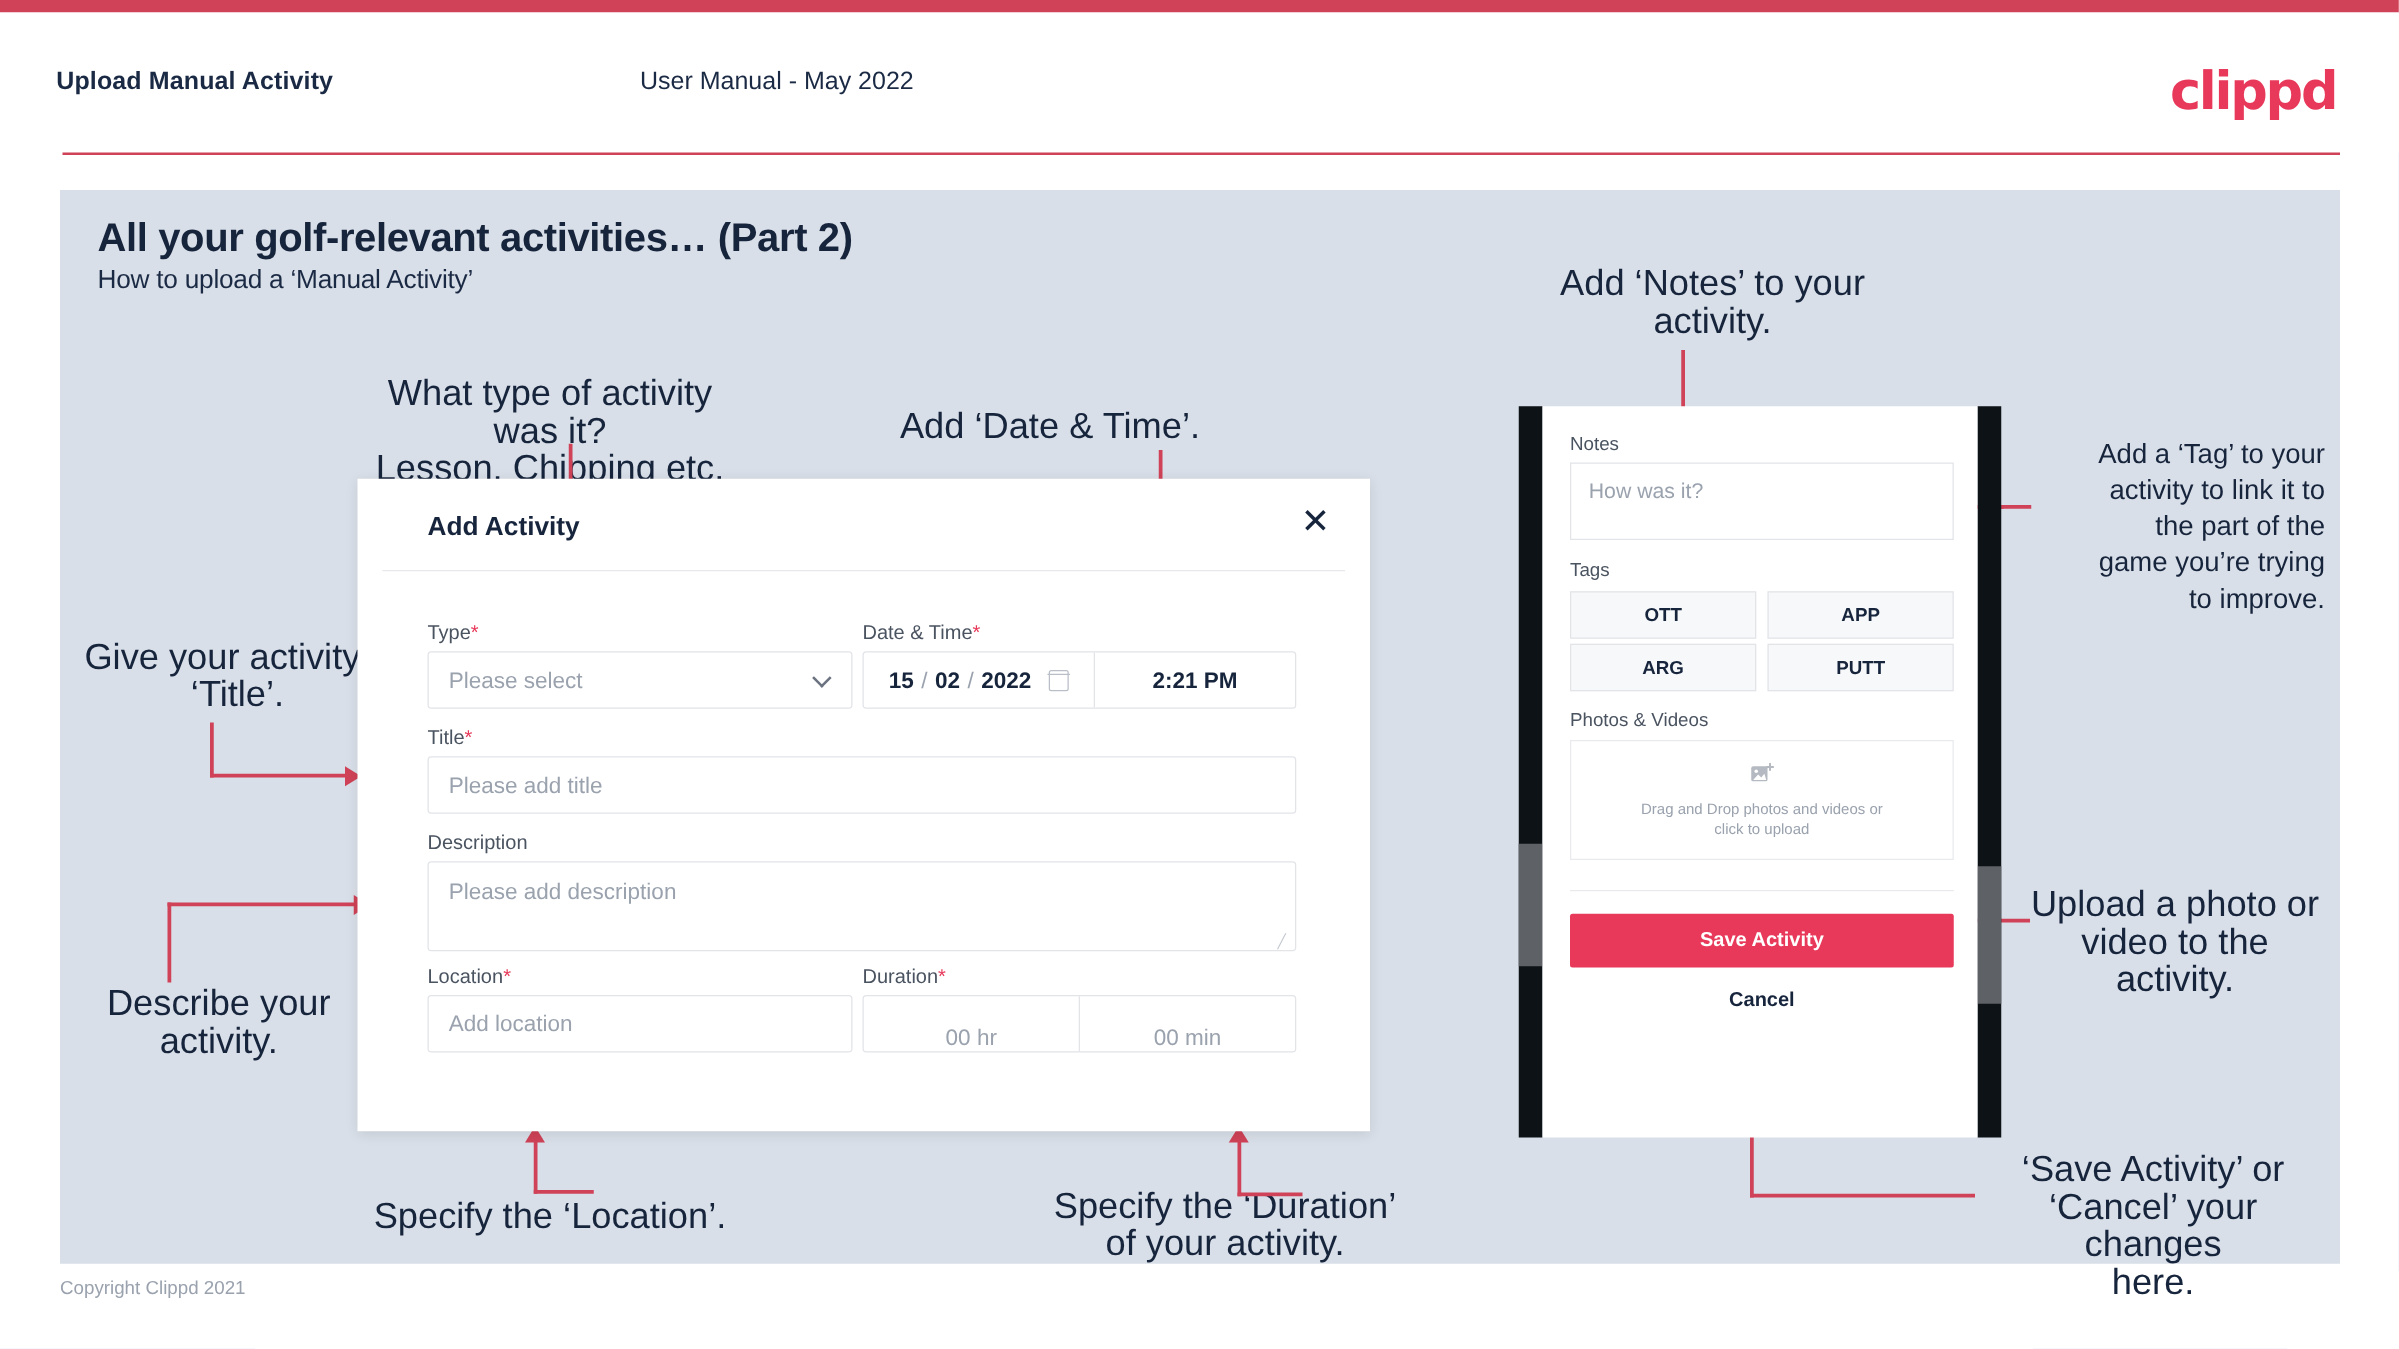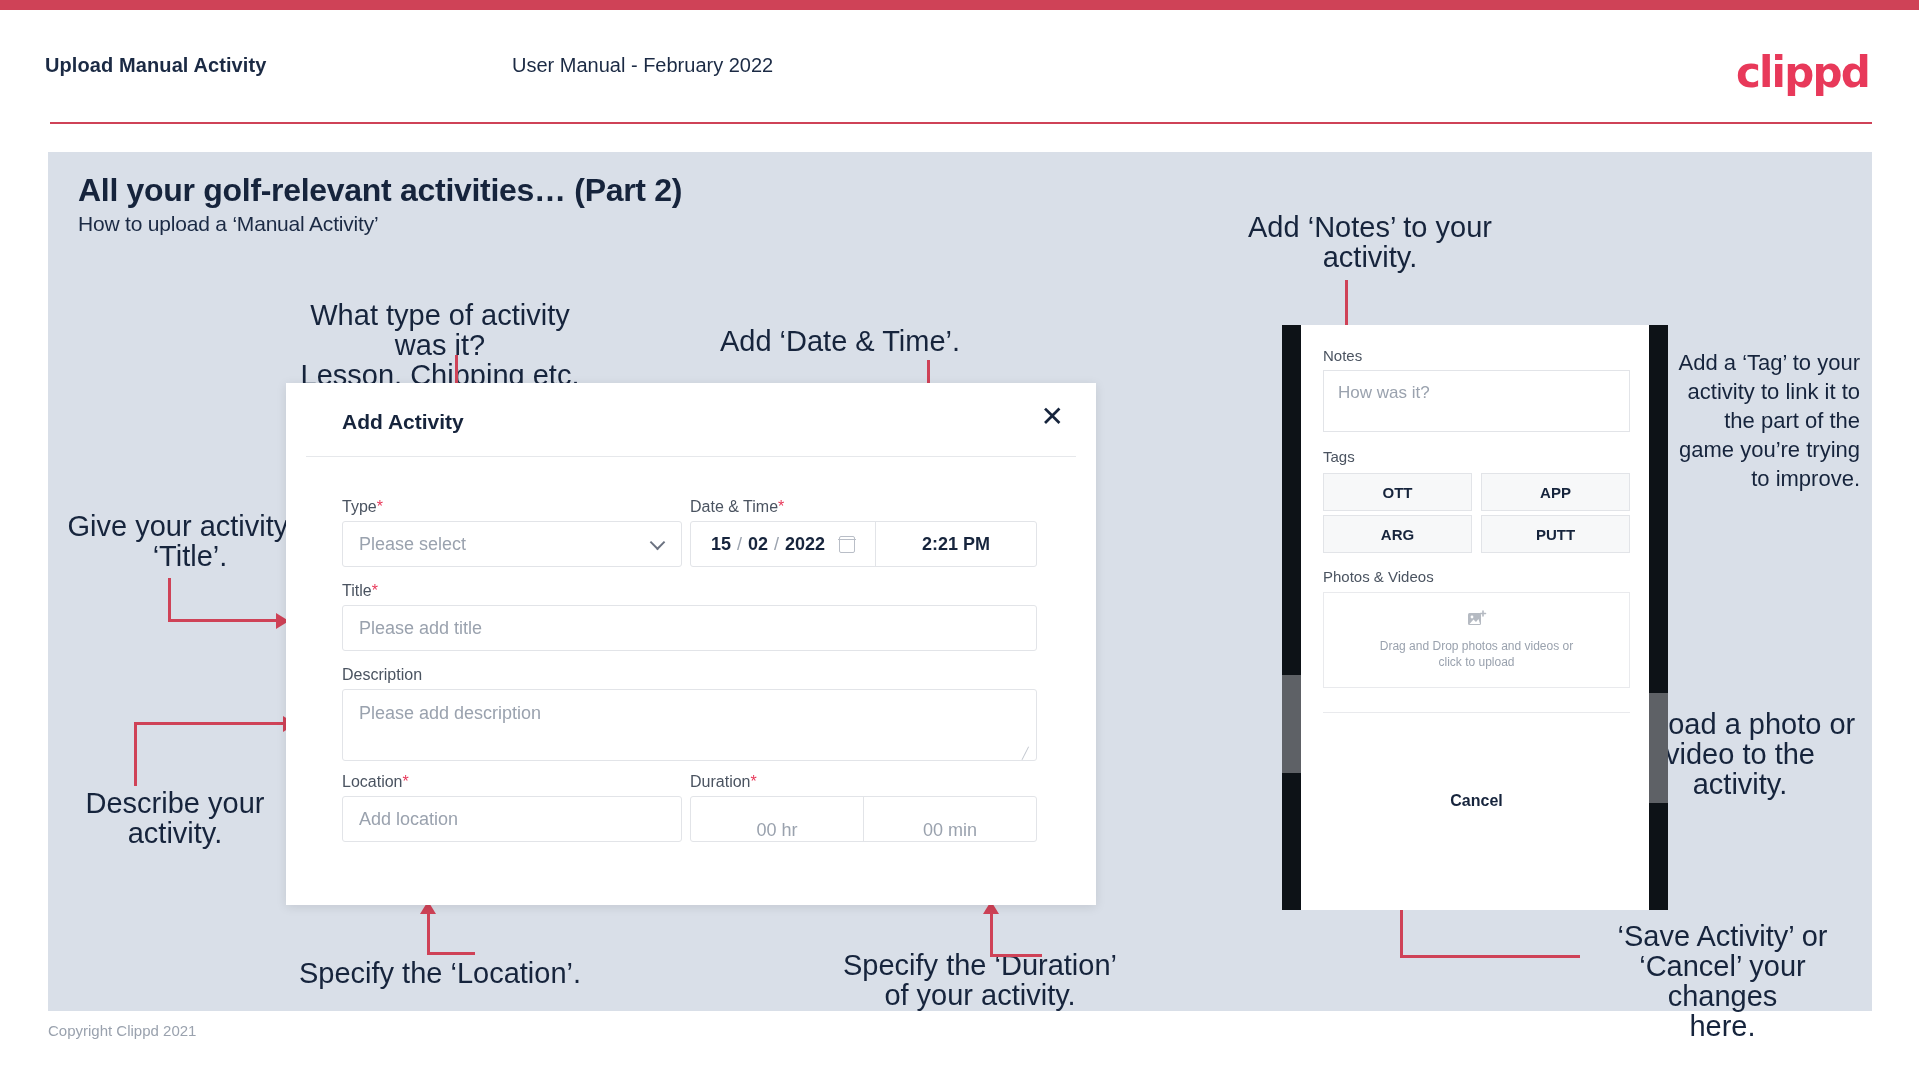--- a/index.html
+++ b/index.html
@@ -169,21 +169,21 @@
     border: 1px solid #e2e4e8; border-radius: 3px; background:#fff;
   }
   .dur-cell {
     flex: 1; display:flex; align-items:flex-end; justify-content:center;
     font-size: 18px; color: #9aa2ae;
   }
   .dur-cell + .dur-cell { border-left: 1px solid #e2e4e8; }
 
   
   .phone-outer {
-    position: absolute; left: 1282px; top: 325px;
+    position: absolute; left: 1215px; top: 325px;
     width: 386px; height: 585px;
   }
   .bezel-l, .bezel-r {
     position: absolute; top: 0; width: 19px; height: 585px;
     background: #0d1217;
   }
   .bezel-l { left: 0; }
   .bezel-r { right: 0; }
   .btn-seg {
     position: absolute; width: 19px; background: #5e6166;
@@ -233,21 +233,21 @@
     text-align:center; font-size: 16px; font-weight: 700; color: #16243c;
   }
 </style>
 </head>
 <body>
 
 <div class="top-accent"></div>
 
 <div class="header">
   <div class="hdr-title">Upload Manual Activity</div>
-  <div class="hdr-sub">User Manual - February 2022</div>
+  <div class="hdr-sub">User Manual - May 2022</div>
   <div class="logo">clippd</div>
 </div>
 <div class="hdr-rule"></div>
 
 <div class="slide">
   <div class="slide-h1">All your golf-relevant activities… (Part 2)</div>
   <div class="slide-h2">How to upload a ‘Manual Activity’</div>
 </div>
 
 <div class="copyright">Copyright Clippd 2021</div>
@@ -415,15 +415,16 @@
         </svg>
       </span>
       <div class="p-drop-txt">
         <span>Drag and Drop photos and videos or</span><br>
         <span>click to upload</span>
       </div>
     </div>
 
     <div class="p-divider"></div>
 
+    <div class="p-save">Save Activity</div>
     <div class="p-cancel">Cancel</div>
   </div>
 </div>
 
 </body></html>

